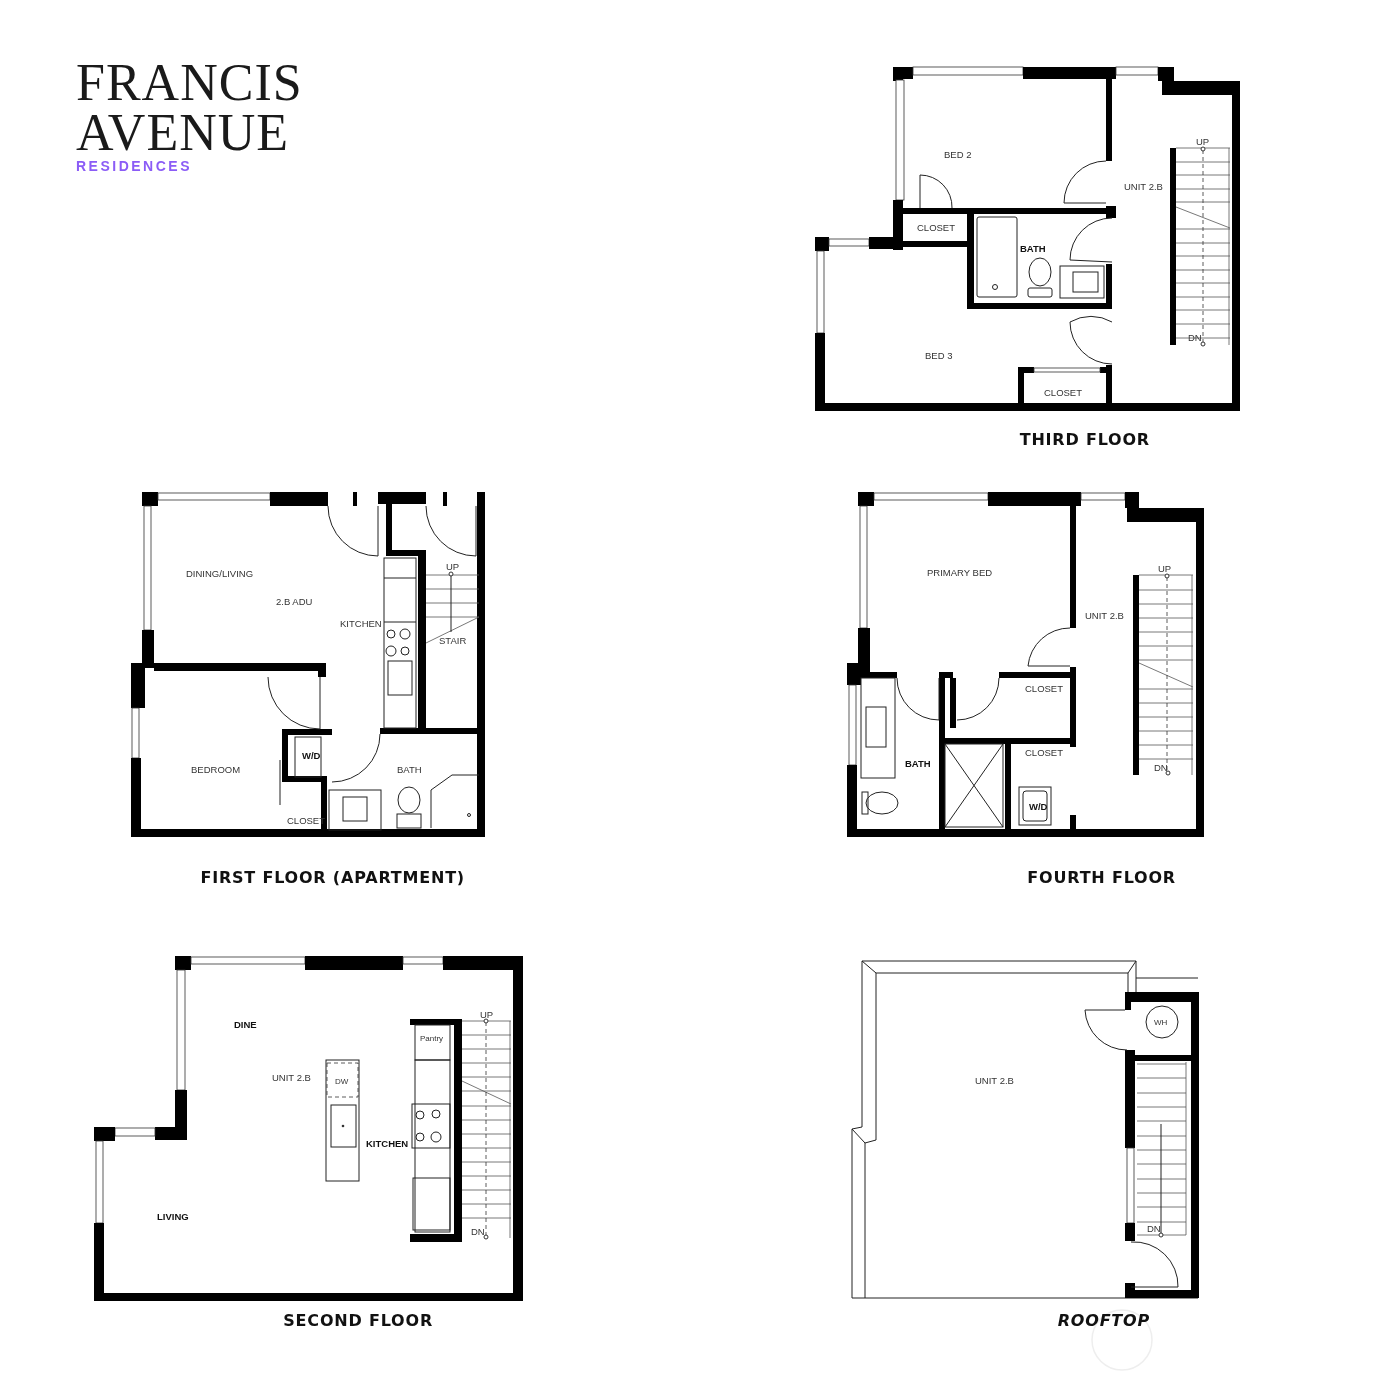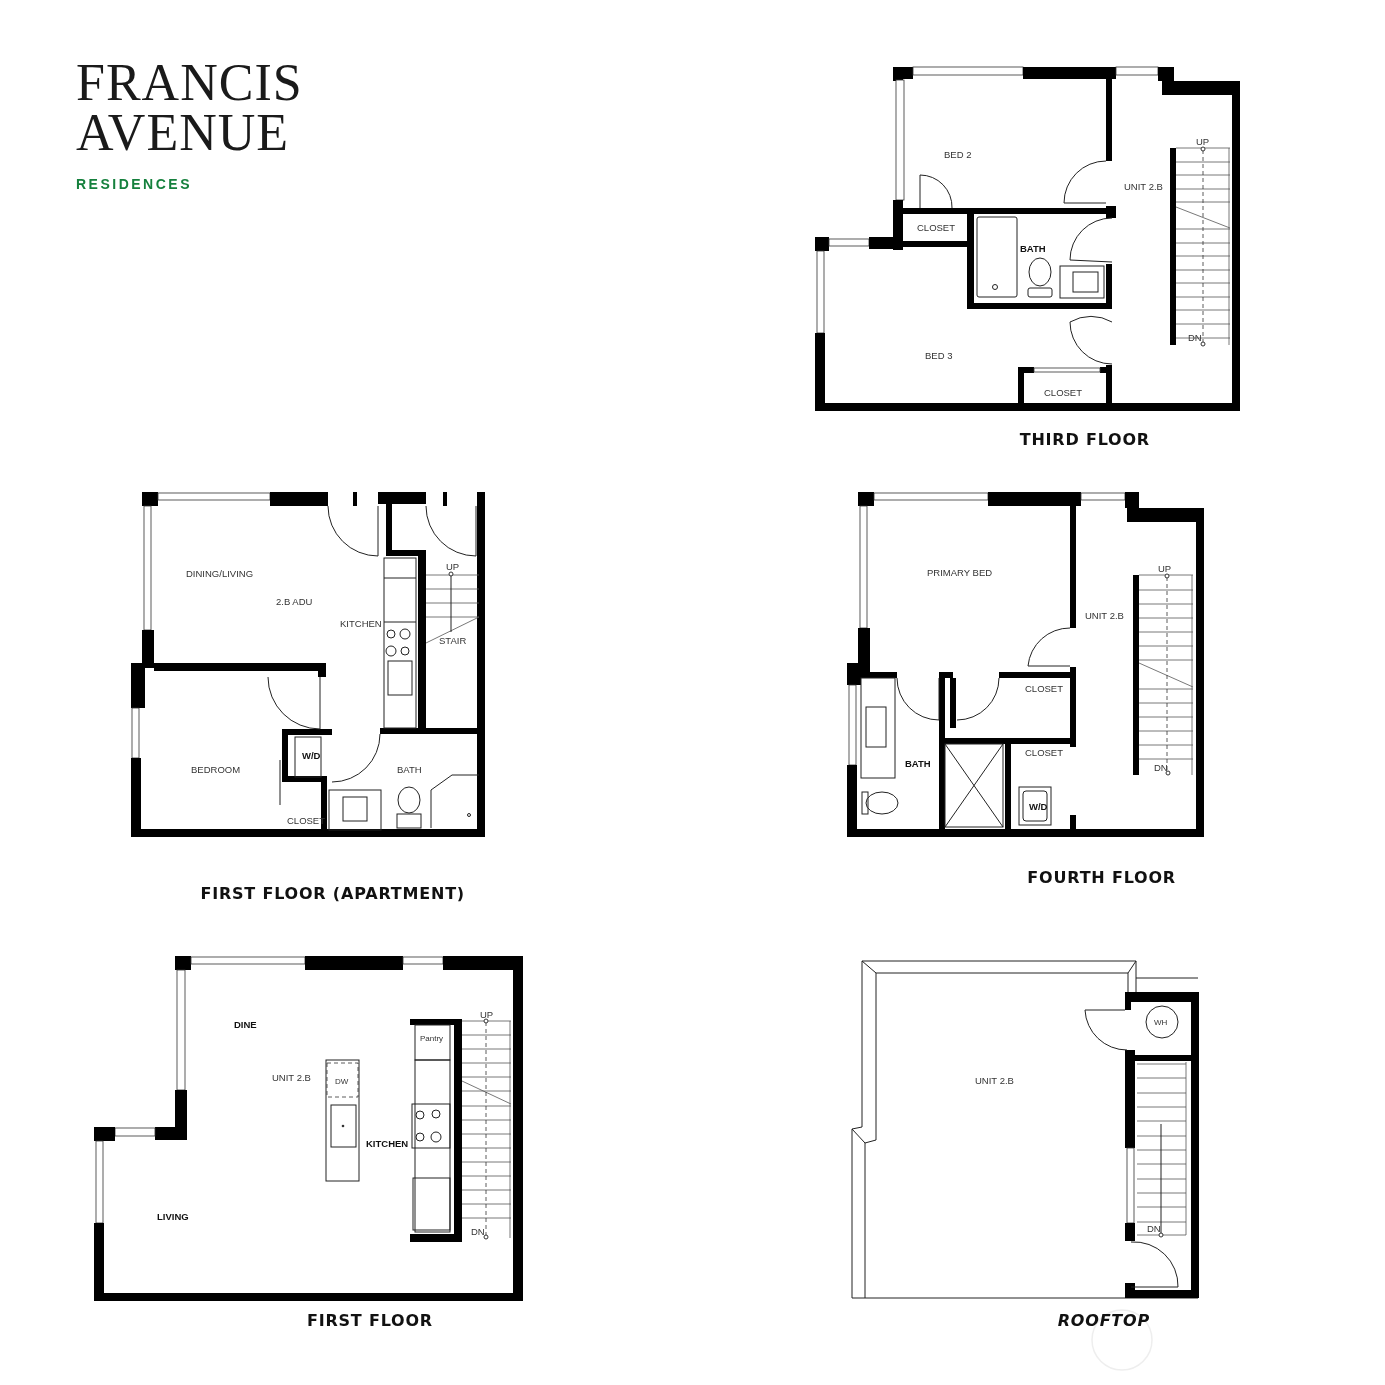--- a/index.html
+++ b/index.html
@@ -1,19 +1,19 @@
 <!DOCTYPE html>
 <html><head>
 <meta charset="utf-8">
 <style>
   html,body{margin:0;padding:0;background:#fff;}
   body{width:1385px;height:1385px;position:relative;overflow:hidden;font-family:"Liberation Sans",sans-serif;color:#111;}
   .brand{position:absolute;left:76px;top:58px;}
   .brand .l1,.brand .l2{font-family:"Liberation Serif","DejaVu Serif",serif;font-size:52px;line-height:50px;letter-spacing:1px;color:#1a1a1a;font-weight:normal;}
-  .brand .sub{font-family:"Liberation Sans",sans-serif;font-weight:bold;font-size:14px;letter-spacing:2.5px;margin-top:18px;color:#15803d;}
+  .brand .sub{font-family:"Liberation Sans",sans-serif;font-weight:bold;font-size:14px;letter-spacing:2.5px;color:#8b5cf6;}
   svg.plan{position:absolute;overflow:visible;}
   .w{fill:#000;}
   .ln{fill:none;stroke:#222;stroke-width:1;}
   .lt{fill:none;stroke:#555;stroke-width:0.8;}
   .win{fill:#fff;stroke:#333;stroke-width:0.8;}
   .room{font-family:"Liberation Sans",sans-serif;font-size:9.5px;fill:#333;}
   .roomb{font-family:"Liberation Sans",sans-serif;font-size:9.5px;fill:#111;font-weight:bold;}
   .caption{position:absolute;font-family:"DejaVu Sans",sans-serif;font-weight:bold;font-size:16px;letter-spacing:0.8px;text-align:right;color:#111;}
   .dash{fill:none;stroke:#333;stroke-width:0.8;stroke-dasharray:4 3;}
 </style>
@@ -166,21 +166,21 @@
   <text class="room" x="186" y="577">DINING/LIVING</text>
   <text class="room" x="276" y="605">2.B ADU</text>
   <text class="room" x="340" y="627">KITCHEN</text>
   <text class="room" x="446" y="570">UP</text>
   <text class="room" x="439" y="644">STAIR</text>
   <text class="room" x="191" y="773">BEDROOM</text>
   <text class="roomb" x="302" y="759">W/D</text>
   <text class="room" x="397" y="773">BATH</text>
   <text class="room" x="287" y="824">CLOSET</text>
 </svg>
-<div class="caption" style="left:150px;top:868px;width:315px;margin-top:16px;">FIRST FLOOR (APARTMENT)</div>
+<div class="caption" style="left:150px;top:868px;width:315px;">FIRST FLOOR (APARTMENT)</div>
 
 <svg class="plan" style="left:0;top:0" width="1385" height="900">
   <rect class="w" x="858" y="492" width="16" height="14"></rect>
   <rect class="win" x="874" y="493" width="114" height="7"></rect>
   <rect class="w" x="988" y="492" width="93" height="14"></rect>
   <rect class="win" x="1081" y="493" width="44" height="7"></rect>
   <rect class="w" x="1125" y="492" width="14" height="16"></rect>
   <rect class="w" x="1127" y="508" width="76" height="14"></rect>
   <rect class="w" x="1196" y="508" width="8" height="329"></rect>
   <rect class="win" x="860" y="506" width="7" height="122"></rect>
@@ -305,21 +305,21 @@
   <circle cx="486" cy="1237" r="2" fill="#fff" stroke="#333"></circle>
   <text class="roomb" x="234" y="1028">DINE</text>
   <text class="room" x="272" y="1081">UNIT 2.B</text>
   <text class="room" x="335" y="1084" style="font-size:8px">DW</text>
   <text class="room" x="420" y="1041" style="font-size:8px">Pantry</text>
   <text class="roomb" x="366" y="1147">KITCHEN</text>
   <text class="roomb" x="157" y="1220">LIVING</text>
   <text class="room" x="480" y="1018">UP</text>
   <text class="room" x="471" y="1235">DN</text>
 </svg>
-<div class="caption" style="left:183px;top:1311px;width:250px;">FIRST FLOOR</div>
+<div class="caption" style="left:183px;top:1311px;width:250px;">SECOND FLOOR</div>
 
 <svg class="plan" style="left:0;top:0" width="1385" height="1385">
 
   <path class="ln" d="M862 961 L1136 961 L1136 993 L1128 993 L1128 973 L876 973 L876 1140 L865 1143 L865 1298"></path>
   <path class="ln" d="M862 961 L862 1127 L852 1129 L852 1298 L1198 1298"></path>
   <line class="ln" x1="862" y1="961" x2="876" y2="973"></line>
   <line class="ln" x1="1136" y1="961" x2="1128" y2="973"></line>
   <line class="ln" x1="852" y1="1129" x2="865" y2="1143"></line>
   <path class="ln" d="M1136 978 L1198 978"></path>
 

